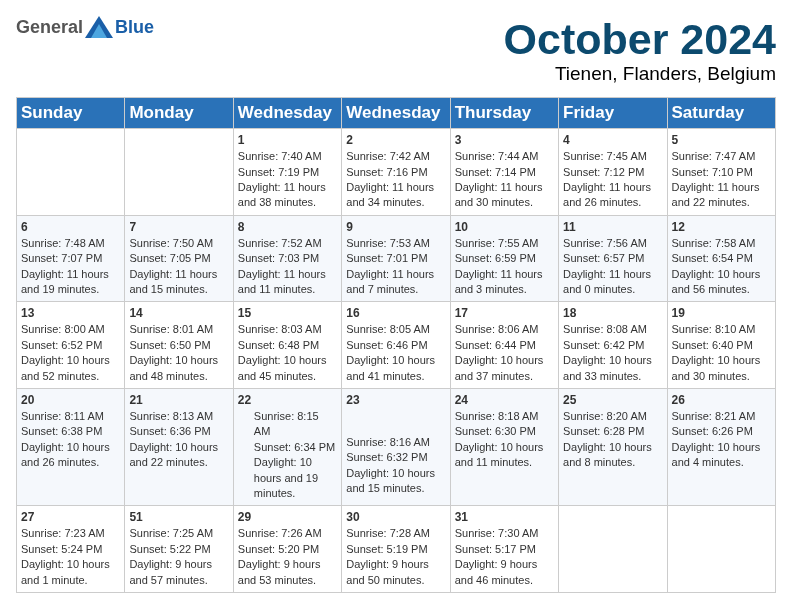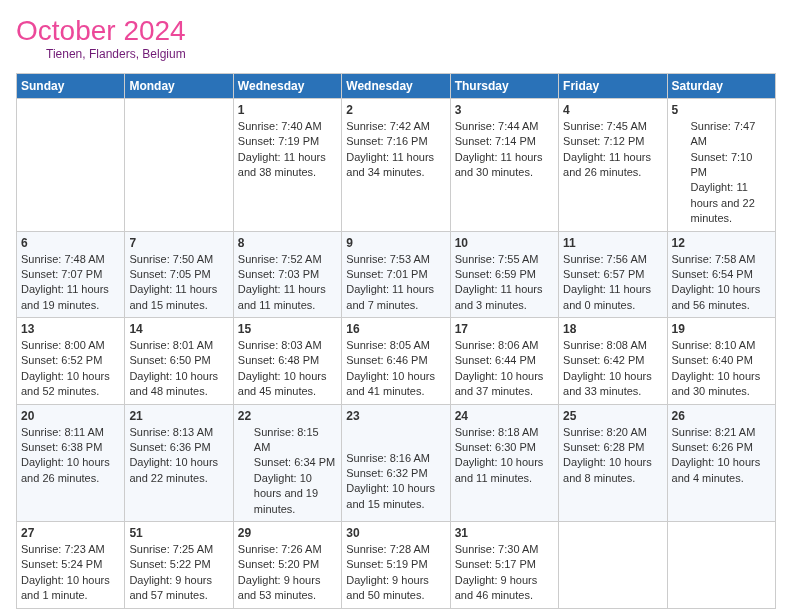--- a/index.html
+++ b/index.html
@@ -27,38 +27,38 @@
     .logo-icon {
       width: 28px;
       height: 22px;
       margin-left: 2px;
       margin-right: 2px;
     }
     .title-area {
       text-align: right;
     }
     .month-title {
-      font-size: 28px;
-      font-weight: normal;
-      color: #ec4899;
+      font-size: 43px;
+      font-weight: bold;
+      color: #0c4a6e;
       line-height: 1.1;
     }
     .subtitle {
-      font-size: 12px;
-      color: #701a75;
+      font-size: 19px;
+      color: #000000;
     }
     table {
       width: 100%;
       border-collapse: collapse;
       table-layout: fixed;
     }
     th {
       background-color: #2a72b8;
       color: #fff;
-      font-size: 12px;
+      font-size: 17px;
       font-weight: bold;
       padding: 5px 4px;
       text-align: left;
       border: 1px solid #ccc;
     }
     td {
       vertical-align: top;
       border: 1px solid #ccc;
       padding: 4px 4px;
       font-size: 10px;
@@ -80,20 +80,28 @@
       color: #333;
     }
     tr:nth-child(even) td { background-color: #f5f8fc; }
     tr:nth-child(odd) td { background-color: #fff; }
     th:first-child, td:first-child { }
   </style>
 </head>
 <body>
 
 <div class="header">
+  <div class="logo">
+    <span class="logo-general">General</span>
+    <svg class="logo-icon" viewBox="0 0 28 22" xmlns="http://www.w3.org/2000/svg">
+      <polygon points="0,22 14,0 28,22" fill="#1a5fa8"></polygon>
+      <polygon points="6,22 14,8 22,22" fill="#4da6e0"></polygon>
+    </svg>
+    <span class="logo-blue">Blue</span>
+  </div>
   <div class="title-area">
     <div class="month-title">October 2024</div>
     <div class="subtitle">Tienen, Flanders, Belgium</div>
   </div>
 </div>
 
 <table>
   <thead>
     <tr id="header-row">
     <th>Sunday</th>
@@ -128,21 +136,21 @@
 Daylight: 11 hours and 30 minutes.</div>
         </td>
         <td>
           <span class="day-num">4</span>
           <div class="day-info" style="white-space: pre-line;">Sunrise: 7:45 AM
 Sunset: 7:12 PM
 Daylight: 11 hours and 26 minutes.</div>
         </td>
         <td>
           <span class="day-num">5</span>
-          <div class="day-info" style="white-space: pre-line; margin-left: 19px;">Sunrise: 7:47 AM
+          <div class="day-info" style="white-space: pre-line;">Sunrise: 7:47 AM
 Sunset: 7:10 PM
 Daylight: 11 hours and 22 minutes.</div>
         </td>
       </tr>
       <tr>
         <td>
           <span class="day-num">6</span>
           <div class="day-info" style="white-space: pre-line;">Sunrise: 7:48 AM
 Sunset: 7:07 PM
 Daylight: 11 hours and 19 minutes.</div>

